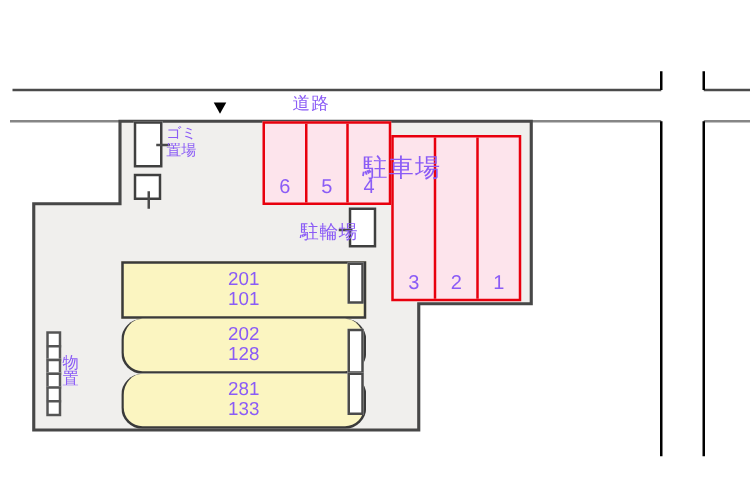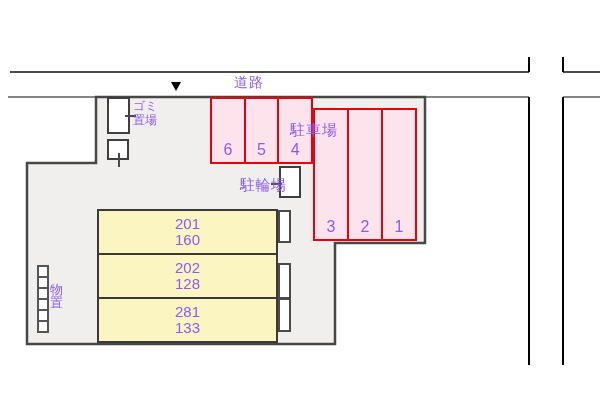--- a/index.html
+++ b/index.html
@@ -24,43 +24,43 @@
   .pblock{
     position:absolute;display:flex;box-sizing:border-box;
     background:#fde4ec;border:2px solid #e8000d;
   }
   .stall{position:relative;flex:1 1 0;}
   .stall + .stall{border-left:2px solid #e8000d;}
   .stall-num{
     position:absolute;bottom:3px;left:0;width:100%;
     text-align:center;font-size:16px;
   }
-  .parking-label{position:absolute;font-size:15px;letter-spacing:1px;text-align:center;}
+  .parking-label{position:absolute;font-size:20px;letter-spacing:1px;text-align:center;}
   
   .wbox{
     position:absolute;box-sizing:border-box;background:#ffffff;
     border:2px solid #3f3f3f;
   }
   .tick-h{position:absolute;height:2px;background:#4a4a4a;}
   .tick-v{position:absolute;width:2px;background:#4a4a4a;}
   .small-label{position:absolute;font-size:12px;line-height:14px;}
   .med-label{position:absolute;font-size:14px;letter-spacing:0.5px;}
   .bike-label{position:absolute;font-size:15px;letter-spacing:0.5px;}
   
   .building{
-    position:absolute;left:97px;top:209px;width:181px;height:134px;
+    position:absolute;left:97px;top:209px;width:196px;height:134px;
     display:flex;flex-direction:column;
   }
   .unit{
     flex:1 1 0;box-sizing:border-box;background:#fbf5c1;
     border:2px solid #3a3a3a;
     display:flex;flex-direction:column;align-items:center;justify-content:center;
     font-size:15px;line-height:16px;
   }
-  .unit + .unit{border-top:none;}
+  .unit + .unit{border-top:none;border-radius:17px;}
   
   .porch{
     position:absolute;box-sizing:border-box;background:#ffffff;
     border:2px solid #4a4a4a;
   }
   
   .shed{position:absolute;left:37px;top:265px;}
   .shed-cell{
     width:12px;height:13px;box-sizing:border-box;background:#ffffff;
     border:2px solid #555555;
@@ -127,21 +127,21 @@
   <div class="wbox" style="left:107px;top:139px;width:22px;height:21px;"></div>
   <div class="tick-v" style="left:118px;top:153px;height:14px;"></div>
 
   <div class="wbox" style="left:279px;top:166px;width:22px;height:32px;"></div>
   <div class="tick-h" style="left:271px;top:183px;width:11px;"></div>
   <div class="bike-label" style="left:240px;top:176px;">駐輪場</div>
 
   <div class="building">
     <div class="unit">
       <span>201</span>
-      <span>160</span>
+      <span>101</span>
     </div>
     <div class="unit">
       <span>202</span>
       <span>128</span>
     </div>
     <div class="unit">
       <span>281</span>
       <span>133</span>
     </div>
   </div>

